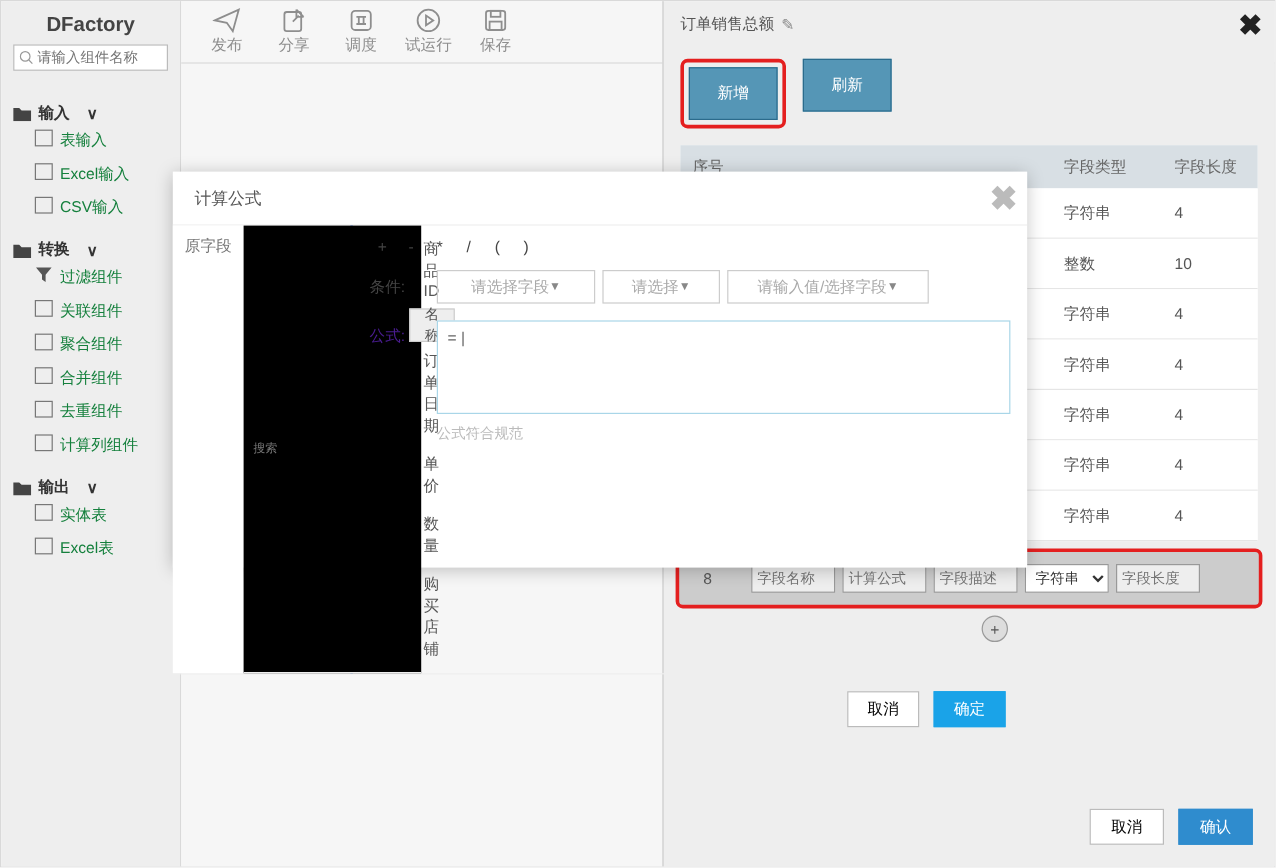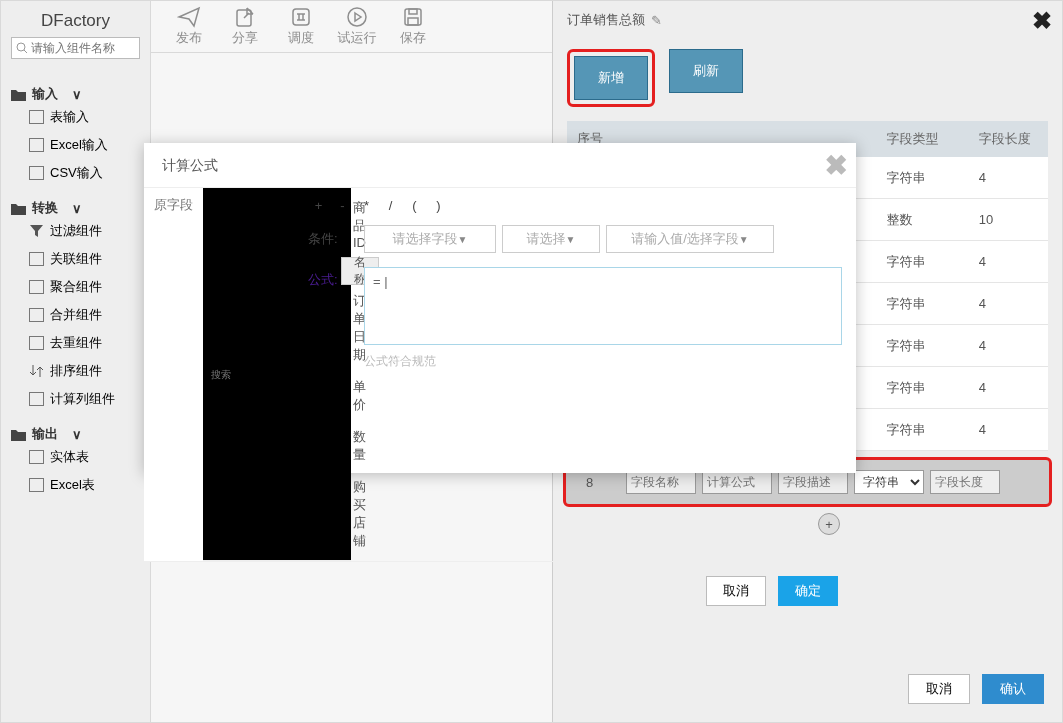--- a/index.html
+++ b/index.html
@@ -1,27 +1,27 @@
 <!DOCTYPE html>
 <html><head>
 <meta charset="utf-8">
 <style>
 *{box-sizing:border-box;margin:0;padding:0;font-family:"Microsoft YaHei",Arial,sans-serif;font-size:13px}
 body{background:#fff;width:1063px;height:723px;overflow:hidden;position:relative}
 .app{display:flex;width:1063px;height:723px;border:1px solid #d9d9d9}
 .sidebar{width:150px;background:#eee;border-right:1px solid #d9d9d9;display:flex;flex-direction:column}
-.brand{font-weight:normal;font-size:17px;text-align:center;padding:10px 0 6px;color:#444}
+.brand{font-weight:bold;font-size:17px;text-align:center;padding:10px 0 6px;color:#444}
 .srch{margin:0 10px 8px;height:22px;border:1px solid #bbb;background:#fff;display:flex;align-items:center;padding:0 4px}
 .srch svg{flex:none}
 .srch input{border:0;outline:0;width:100%;font-size:12px;color:#888;margin-left:3px}
 .sgrp{padding:6px 10px 0}
 .sgrp-h{display:flex;align-items:center;font-weight:bold;color:#333;cursor:pointer;margin-top:12px}
 .sgrp-h svg{margin-right:6px}
 .chev{font-weight:bold;margin-left:14px}
-.sitem{display:flex;align-items:center;color:#000000;padding:5px 0 5px 18px;cursor:pointer}
+.sitem{display:flex;align-items:flex-start;color:#15803d;padding:5px 0 5px 18px;cursor:pointer}
 .sitem svg,.sitem .ic{margin-right:6px;flex:none}
 .main{flex:1;display:flex;flex-direction:column;background:#f6f6f6}
 .toolbar{display:flex;border-bottom:1px solid #d9d9d9;padding:3px 10px;background:#f6f6f6}
 .tbtn{display:flex;flex-direction:column;align-items:center;justify-content:center;width:56px;color:#8e8e8e;cursor:pointer;padding:2px}
 .tbtn .lb{font-size:13px;margin-top:1px}
 .tbtn svg{stroke:#8e8e8e}
 .right{position:absolute;top:1px;right:1px;width:510px;height:721px;background:#eee;border-left:1px solid #ccc}
 .rhead{padding:10px 14px;color:#555;display:flex;align-items:center}
 .rhead .ed{margin-left:6px;color:#888;cursor:pointer}
 .rclose{position:absolute;top:6px;right:10px;font-size:24px;font-weight:bold;cursor:pointer;color:#222}
@@ -129,26 +129,20 @@
         </div>
    <div class="sitem">
           <span class="ic"></span>
           <span>合并组件</span>
         </div>
    <div class="sitem">
           <span class="ic"></span>
           <span>去重组件</span>
         </div>
    <div class="sitem">
-          <svg width="15" height="14">
-            <path d="M4 1v10M1 8l3 3 3-3M11 13V3m-3 3 3-3 3 3" stroke="#555" fill="none"></path>
-          </svg>
-          <span>排序组件</span>
-        </div>
-   <div class="sitem">
           <span class="ic"></span>
           <span>计算列组件</span>
         </div>
 
    <div class="sgrp-h">
           <svg width="15" height="13">
             <path d="M0 2h5l2 2h8v9H0z" fill="#444"></path>
           </svg>
           <span>输出</span>
           <span class="chev">∨</span>

